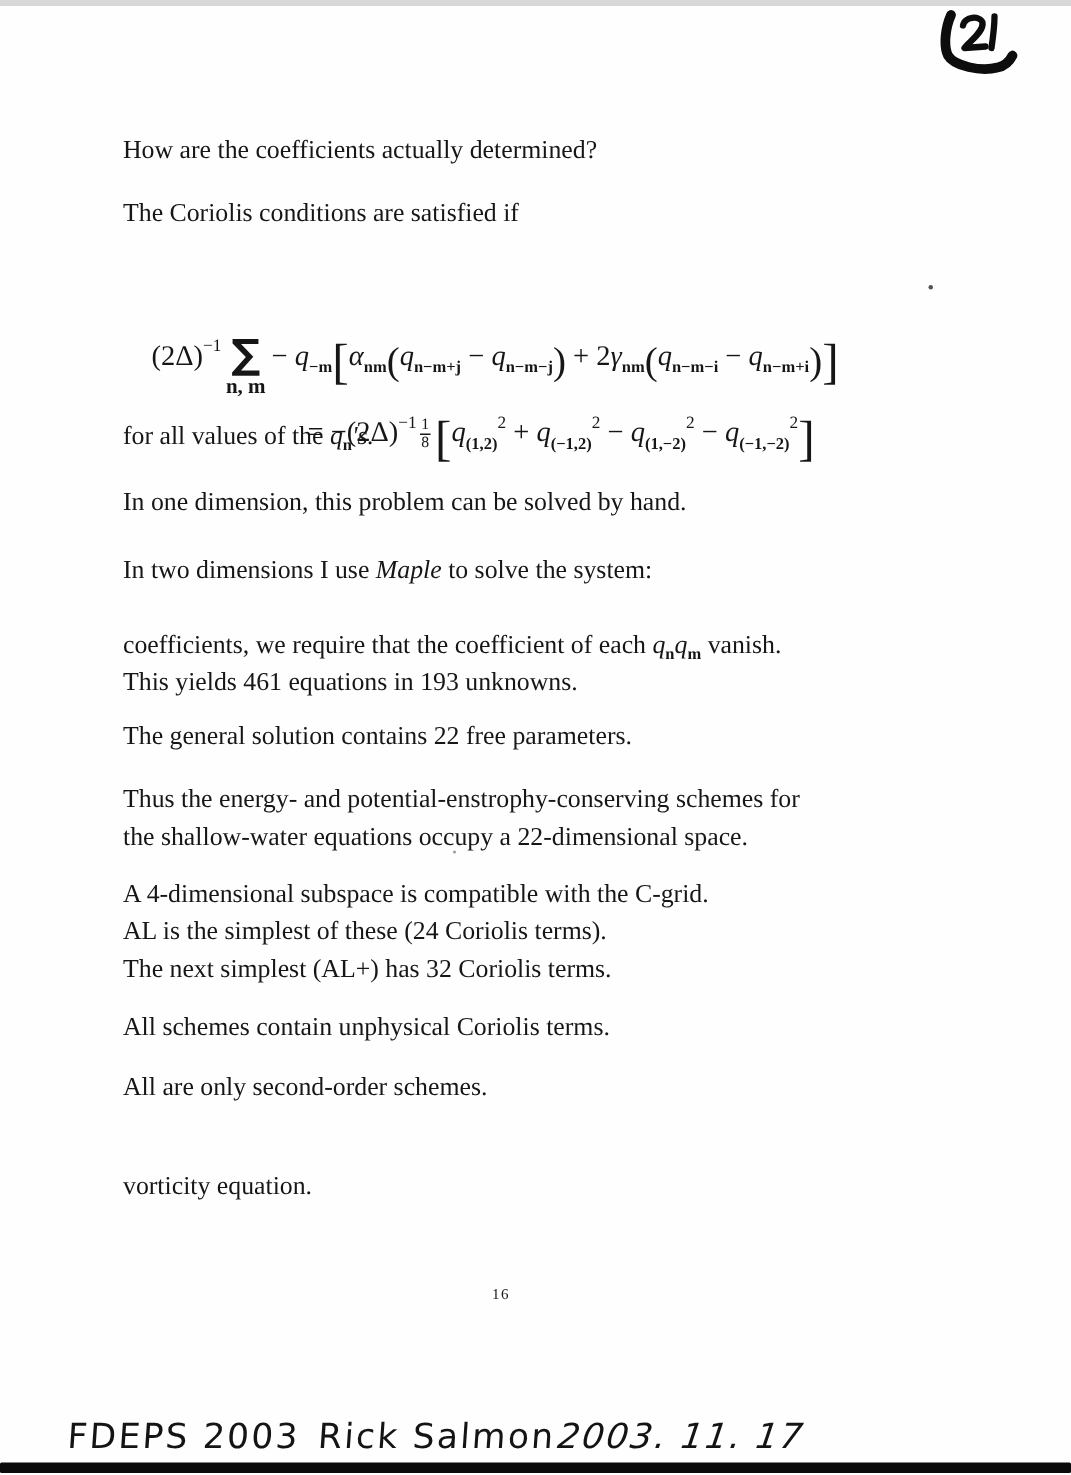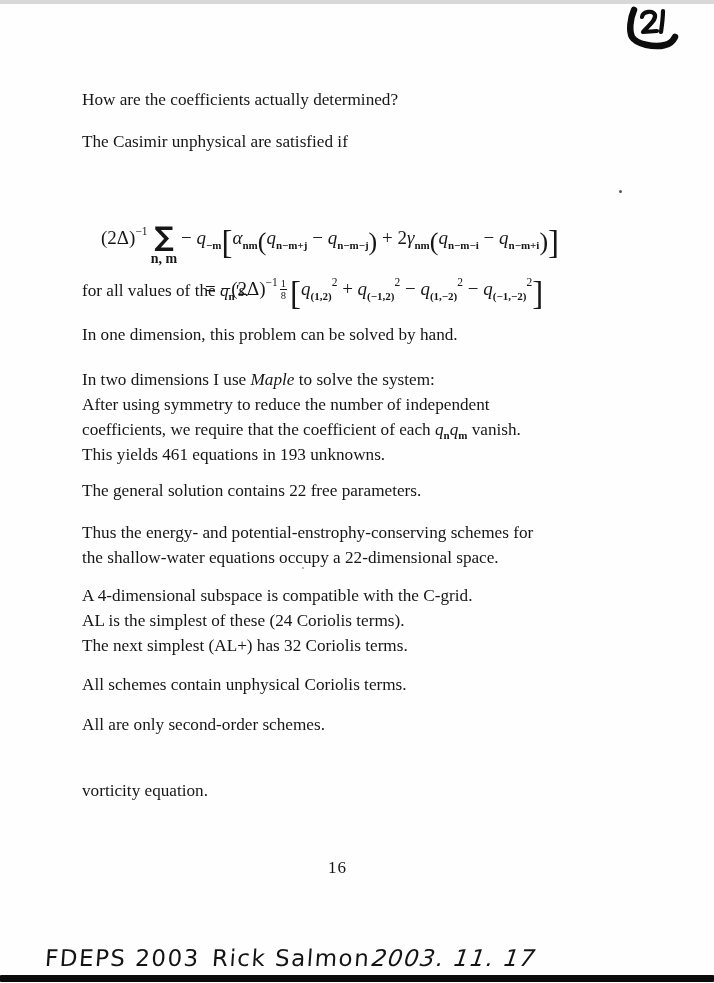--- a/index.html
+++ b/index.html
@@ -21,21 +21,21 @@
   .sumsub { display:block; font-size:14px; font-weight:bold; line-height:1; margin-top:2px; }
   .big  { font-size:26px; vertical-align:-6px; }
   .bigbk{ font-size:33px; vertical-align:-9px; }
   .frac { display:inline-block; vertical-align:-4px; text-align:center; margin:0 3px 0 2px; }
   .fnum { display:block; font-size:10.5px; line-height:1.05; border-bottom:1.2px solid #161616; padding:0 1px; }
   .fden { display:block; font-size:10.5px; line-height:1.2; }
   
   .corner-mark { position:absolute; left:608px; top:0px; width:90px; height:62px; }
   .corner-mark path { stroke:#0d0d0d; fill:none; stroke-linecap:round; stroke-linejoin:round; }
   
-  .pageno { position:absolute; left:328px; top:854px; font-size:17px; letter-spacing:1px; }
+  .pageno { position:absolute; left:328px; top:854px; font-size:10px; letter-spacing:1px; }
   
   .hand { position:absolute; top:941px; font-family:"DejaVu Sans", sans-serif; font-size:23px;
           letter-spacing:1.5px; color:#141414; transform:skewX(-4deg); white-space:pre; }
   .hand-left   { left:45px; }
   .hand-center { left:212px; }
   .hand-right  { left:372px; transform:skewX(-8deg); font-style:italic; }
   .bar { position:absolute; left:0; top:971px; width:714px; height:7px; background:#0b0b0b; border-radius:1px; }
   .speck { position:absolute; background:#555; border-radius:50%; }
 </style>
 </head>
@@ -45,36 +45,35 @@
 
   <div class="corner-mark" aria-label="21">
     <svg width="90" height="62" viewBox="0 0 90 62">
       <path d="M 26 6 C 22 15, 21 27, 24 33 C 28 40, 46 44, 57 41 C 62 40, 65 37, 67 33" stroke-width="6.5"></path>
       <path d="M 34 13 C 35 7, 45 6, 47 11 C 48 17, 39 23, 35 28 L 49 27" stroke-width="4.2"></path>
       <path d="M 55 7 C 55 13, 54 21, 53 28" stroke-width="4.2"></path>
     </svg>
   </div>
 
   <div class="ln" style="top:85px">How are the coefficients actually determined?</div>
-  <div class="ln" style="top:127px">The Casimir unphysical are satisfied if</div>
+  <div class="ln" style="top:127px">The Coriolis conditions are satisfied if</div>
 
   <div class="eq" style="left:82px; top:158px">
     <span>(2Δ)</span><span class="sup">−1</span><span class="sum"><span class="sigma">∑</span><span class="sumsub">n, m</span></span><span>− </span><span class="qit">q</span><span class="sub">−m</span><span class="bigbk">[</span><span class="qit">α</span><span class="sub">nm</span><span class="big">(</span><span class="qit">q</span><span class="sub">n−m+j</span><span> − </span><span class="qit">q</span><span class="sub">n−m−j</span><span class="big">)</span><span> + 2</span><span class="qit">γ</span><span class="sub">nm</span><span class="big">(</span><span class="qit">q</span><span class="sub">n−m−i</span><span> − </span><span class="qit">q</span><span class="sub">n−m+i</span><span class="big">)</span><span class="bigbk">]</span>
   </div>
 
   <div class="eq" style="left:186px; top:218px; line-height:40px">
     <span>= −</span><span>(2Δ)</span><span class="sup">−1</span><span class="frac"><span class="fnum">1</span><span class="fden">8</span></span><span class="bigbk">[</span><span class="qit">q</span><span class="sub">(1,2)</span><span class="sup">2</span><span> + </span><span class="qit">q</span><span class="sub">(−1,2)</span><span class="sup">2</span><span> − </span><span class="qit">q</span><span class="sub">(1,−2)</span><span class="sup">2</span><span> − </span><span class="qit">q</span><span class="sub">(−1,−2)</span><span class="sup">2</span><span class="bigbk">]</span>
   </div>
 
   <div class="ln" style="top:276px"><span>for all values of the </span><span class="it">q</span><span class="tsub">n</span><span class="it">'s.</span></div>
 
   <div class="ln" style="top:365px"><span>In two dimensions I use </span><span class="it">Maple</span><span> to solve the system:</span></div>
 
   <div class="ln" style="top:320px">In one dimension, this problem can be solved by hand.</div>
-  <div class="ln" style="top:390px">After using symmetry to reduce the number of independent</div>
   <div class="ln" style="top:415px"><span>coefficients, we require that the coefficient of each </span><span class="it">q</span><span class="tsub">n</span><span class="it">q</span><span class="tsub">m</span><span> vanish.</span></div>
   <div class="ln" style="top:440px">This yields 461 equations in 193 unknowns.</div>
 
   <div class="ln" style="top:476px">The general solution contains 22 free parameters.</div>
 
   <div class="ln" style="top:518px">Thus the energy- and potential-enstrophy-conserving schemes for</div>
   <div class="ln" style="top:543px">the shallow-water equations occupy a 22-dimensional space.</div>
 
   <div class="ln" style="top:581px">A 4-dimensional subspace is compatible with the C-grid.</div>
   <div class="ln" style="top:606px">AL is the simplest of these (24 Coriolis terms).</div>

